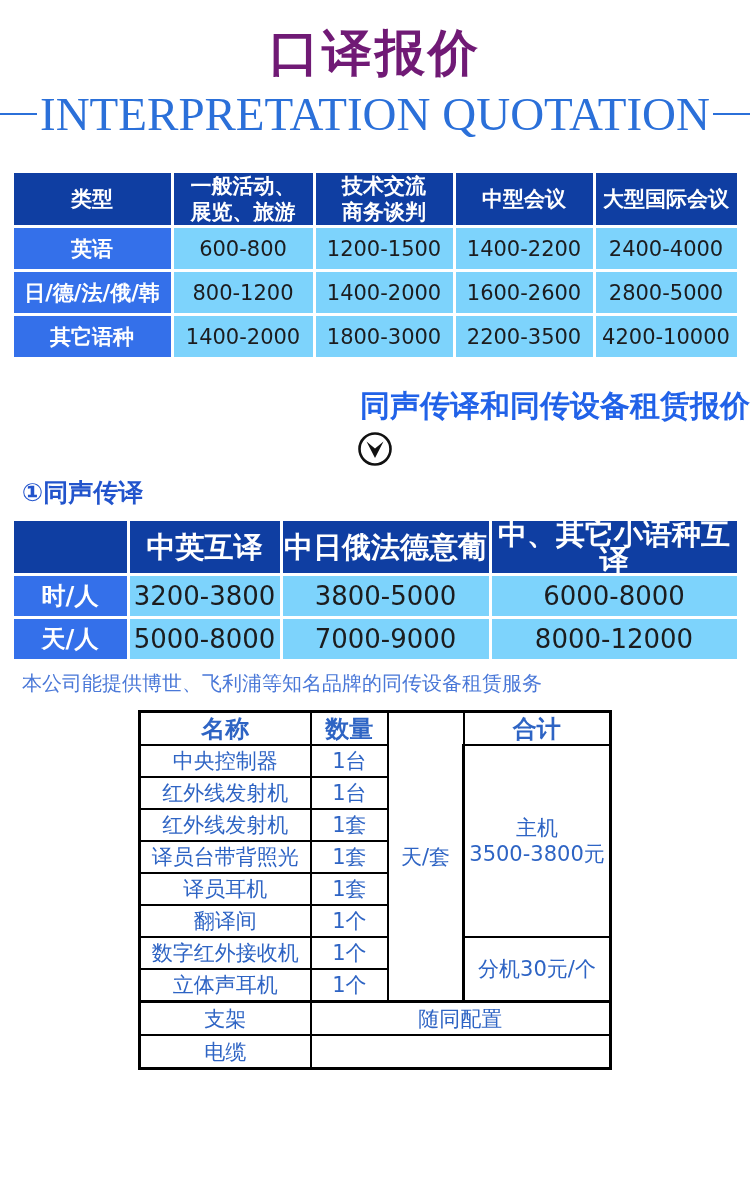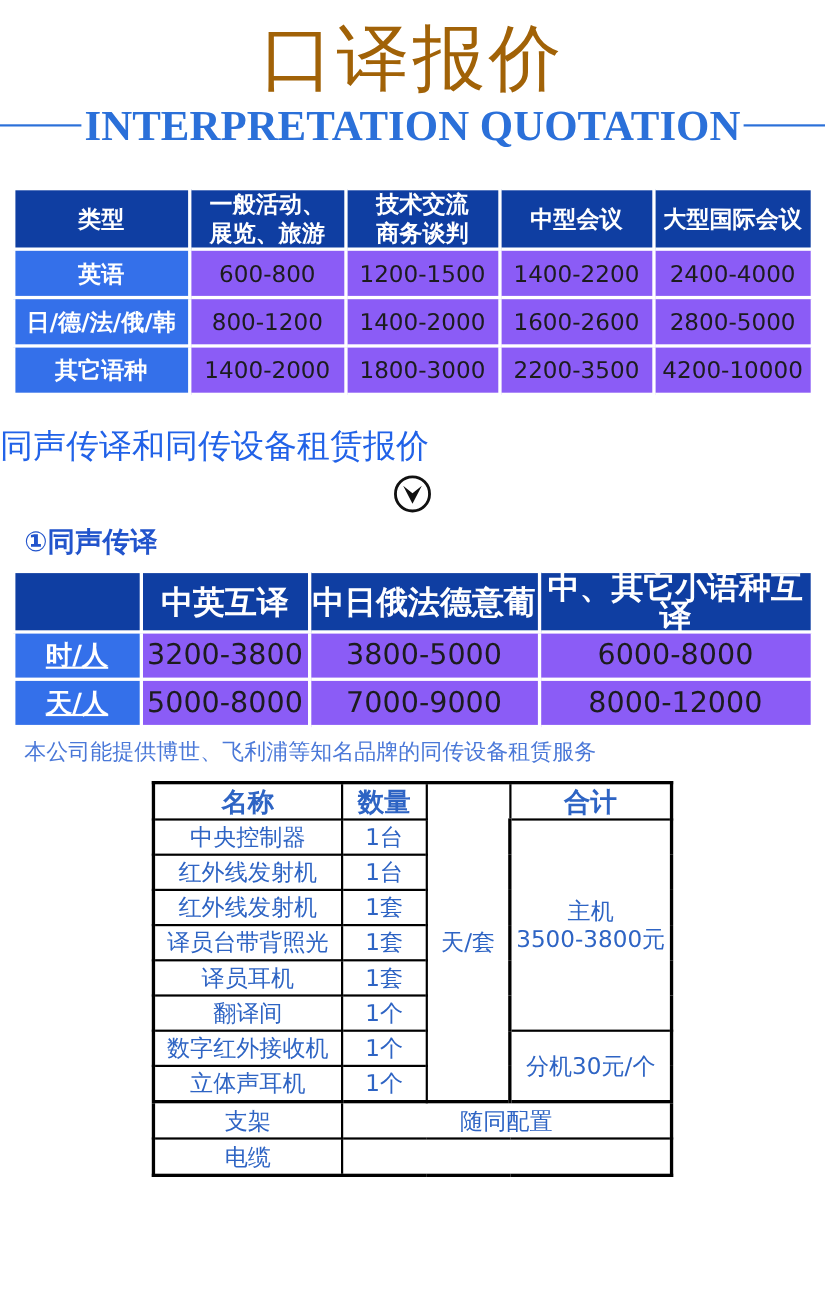--- a/index.html
+++ b/index.html
@@ -4,63 +4,63 @@
 <style>
   html,body{margin:0;padding:0;background:#fff;}
   .page{
     width:750px;height:1186px;margin:0 auto;background:#ffffff;
     font-family:"DejaVu Sans","Liberation Sans",sans-serif;
     overflow:hidden;position:relative;
   }
   
   .main-title{
     padding-top:16px;text-align:center;
-    font-size:66px;font-weight:normal;letter-spacing:3px;
-    color:#a16207;line-height:74px;
+    font-size:50px;font-weight:bold;letter-spacing:3px;
+    color:#701a75;line-height:74px;
   }
   .subtitle-row{
     display:flex;align-items:center;margin-top:2px;height:44px;
   }
   .subtitle-row .rule{flex:1;height:2px;background:#2b70d9;}
   .subtitle-text{
     font-family:"Liberation Serif","DejaVu Serif",serif;
-    font-size:39px;font-weight:bold;color:#2b70d9;
+    font-size:47px;font-weight:normal;color:#2b70d9;
     margin:0 3px;white-space:nowrap;letter-spacing:0px;
   }
   
   table.price{
     border-collapse:collapse;table-layout:fixed;
     margin:0 auto;background:#fff;
   }
   table.price th, table.price td{
     border:3px solid #ffffff;text-align:center;vertical-align:middle;
     white-space:pre-line;padding:0;
   }
   table.price th{
     background:#0f3ea2;color:#ffffff;
     font-size:21px;font-weight:600;line-height:26px;
   }
   table.price td.rowlabel{
     background:#3470ea;color:#ffffff;font-size:21px;font-weight:600;
   }
   table.price td.val{
-    background:#8b5cf6;color:#1c1c1e;font-size:21px;font-weight:500;
+    background:#7dd3fc;color:#1c1c1e;font-size:21px;font-weight:500;
   }
   #table1{width:726px;margin-top:34px;}
   #table1 th{height:50px;}
   #table1 td{height:41px;}
   #table2{width:726px;margin-top:10px;}
   #table2 th{height:46px;font-size:29px;}
   #table2 td{height:40px;}
   #table2 td.val{font-size:26px;}
-  #table2 td.rowlabel{font-size:24px;text-decoration:underline;}
+  #table2 td.rowlabel{font-size:24px;}
   
   .section-heading{
-    margin-top:28px;text-align:left;
-    font-size:30px;font-weight:normal;color:#2162e8;line-height:36px;
+    margin-top:28px;text-align:right;
+    font-size:30px;font-weight:bold;color:#2162e8;line-height:36px;
   }
   .arrow-wrap{text-align:center;margin-top:6px;height:40px;}
   .sub-heading{
     margin:8px 0 0 22px;font-size:25px;font-weight:bold;color:#2254cc;line-height:30px;
   }
   .body-line{margin:8px 0 0 22px;font-size:20px;color:#4a78d8;line-height:26px;}
   .body-line.strong{font-weight:bold;color:#2254cc;margin-top:4px;}
   
   table.equip{
     border-collapse:collapse;table-layout:fixed;

